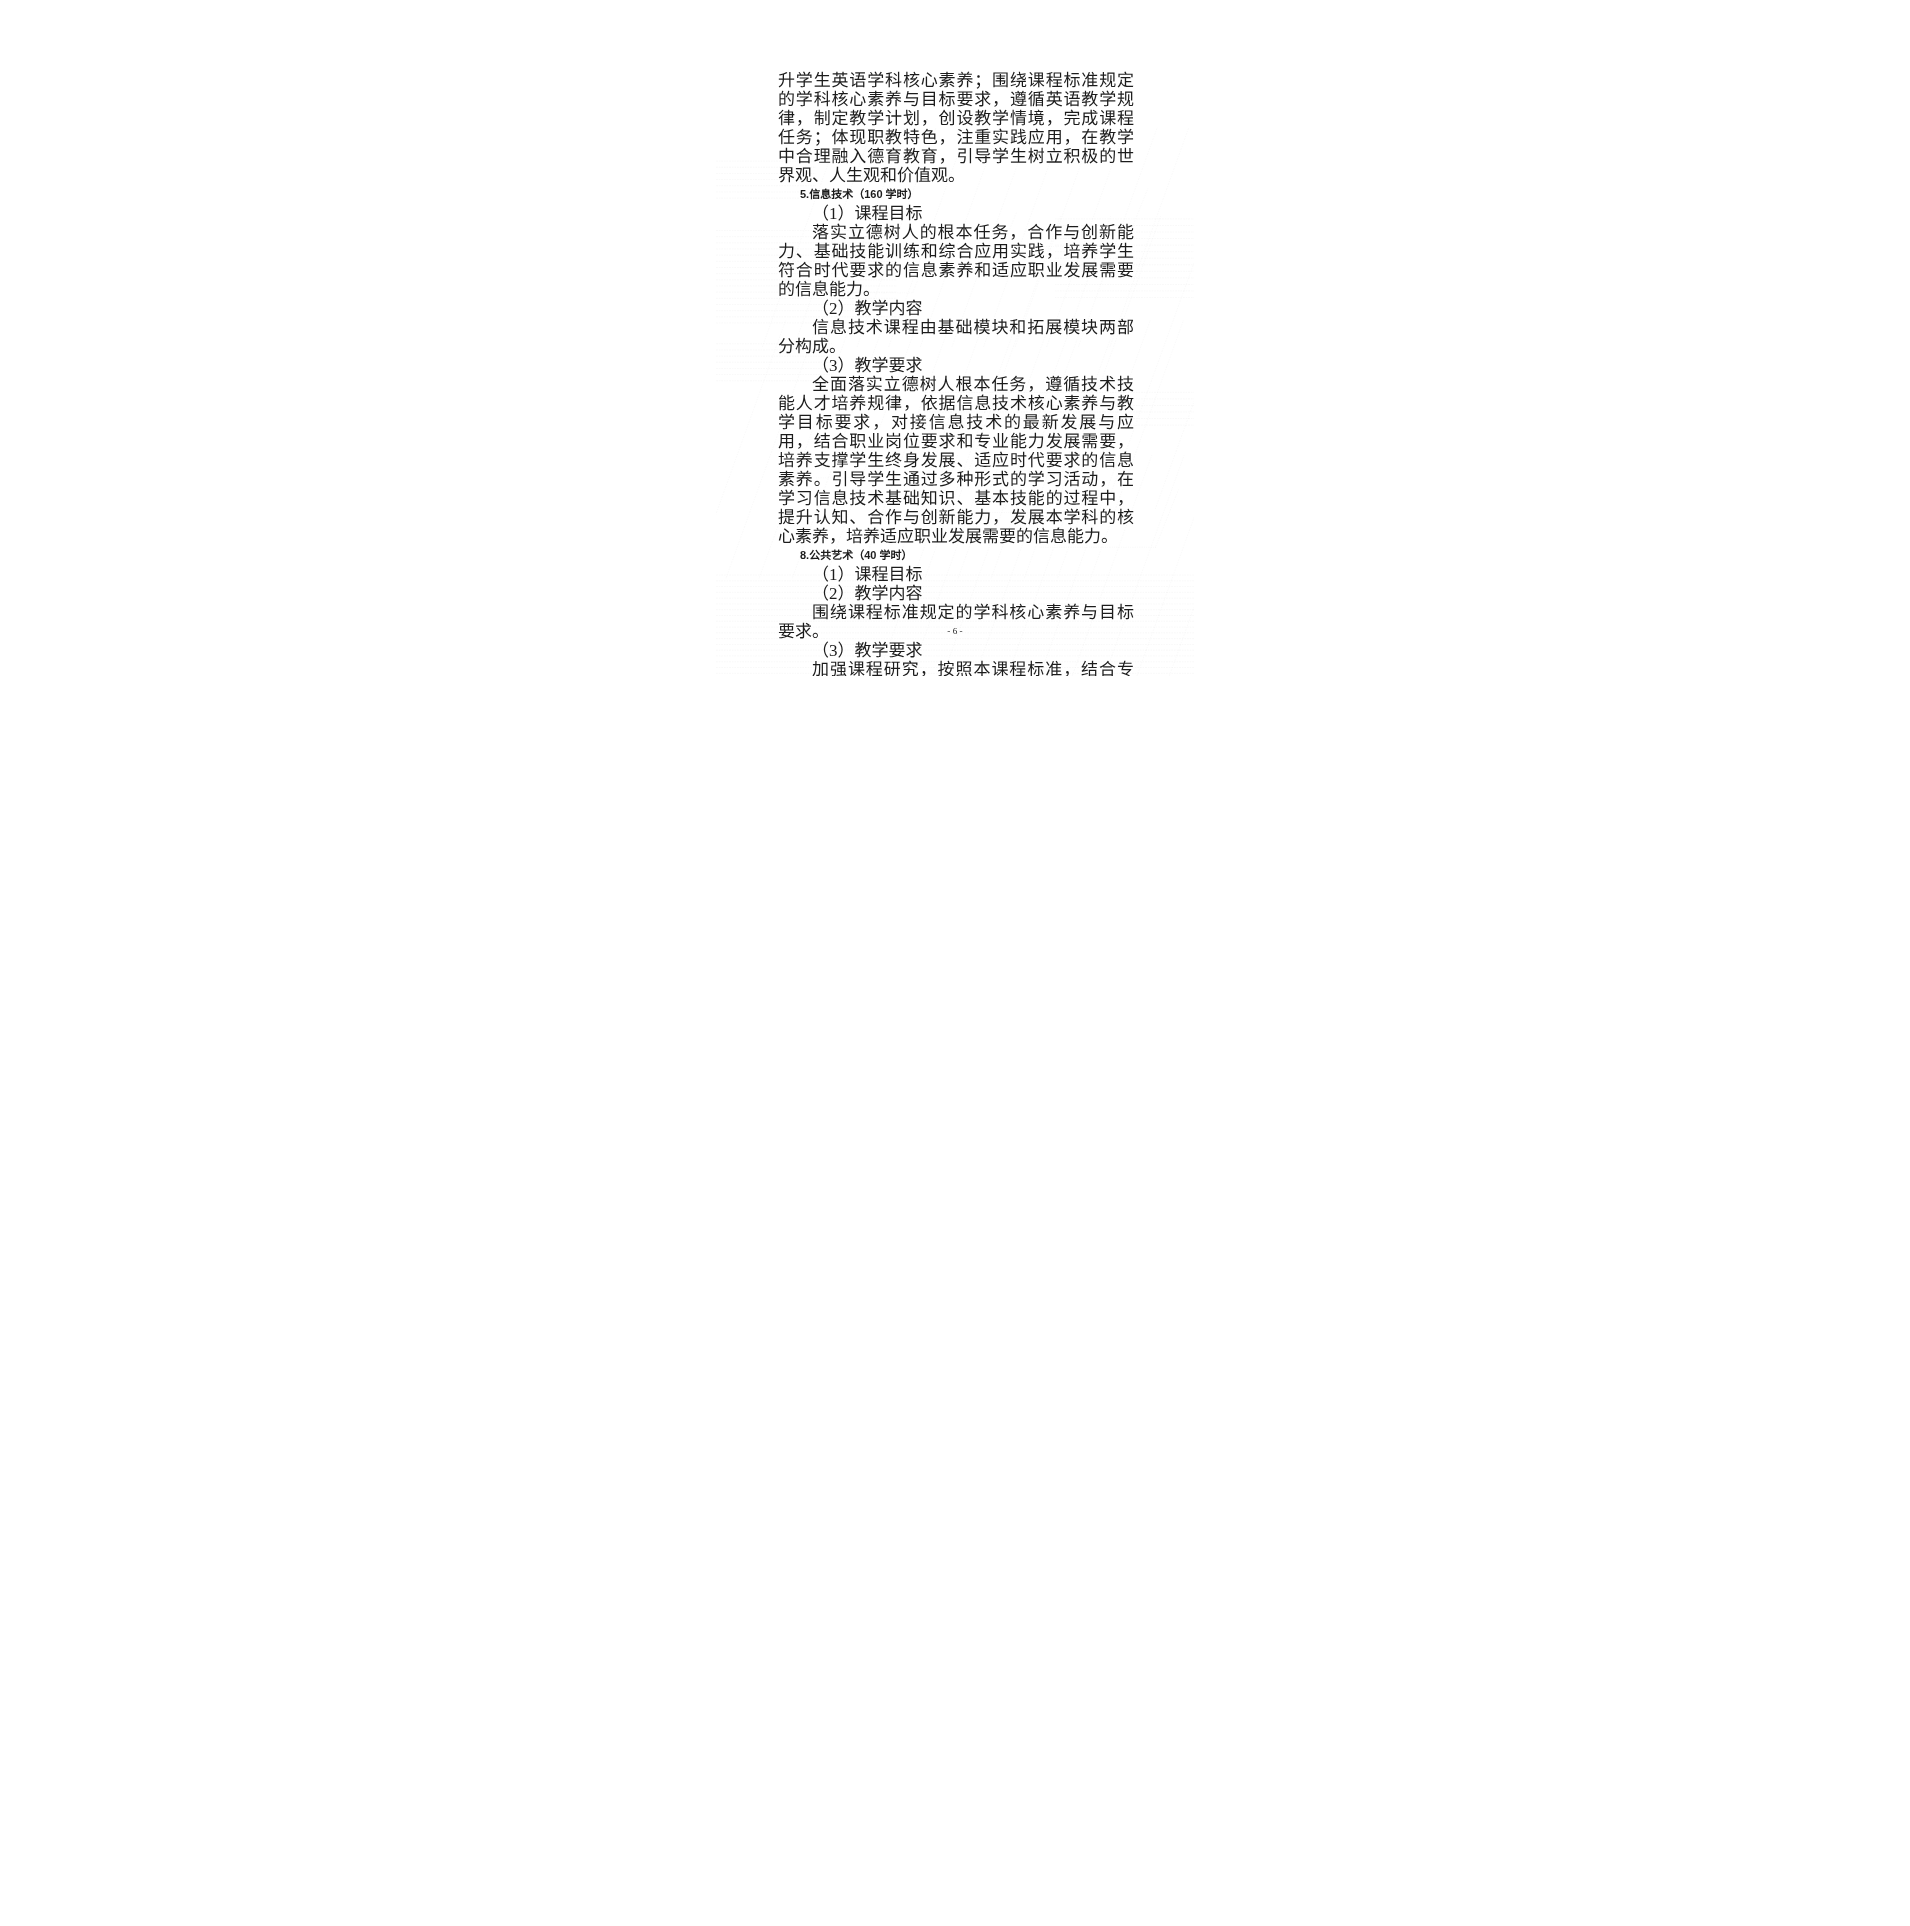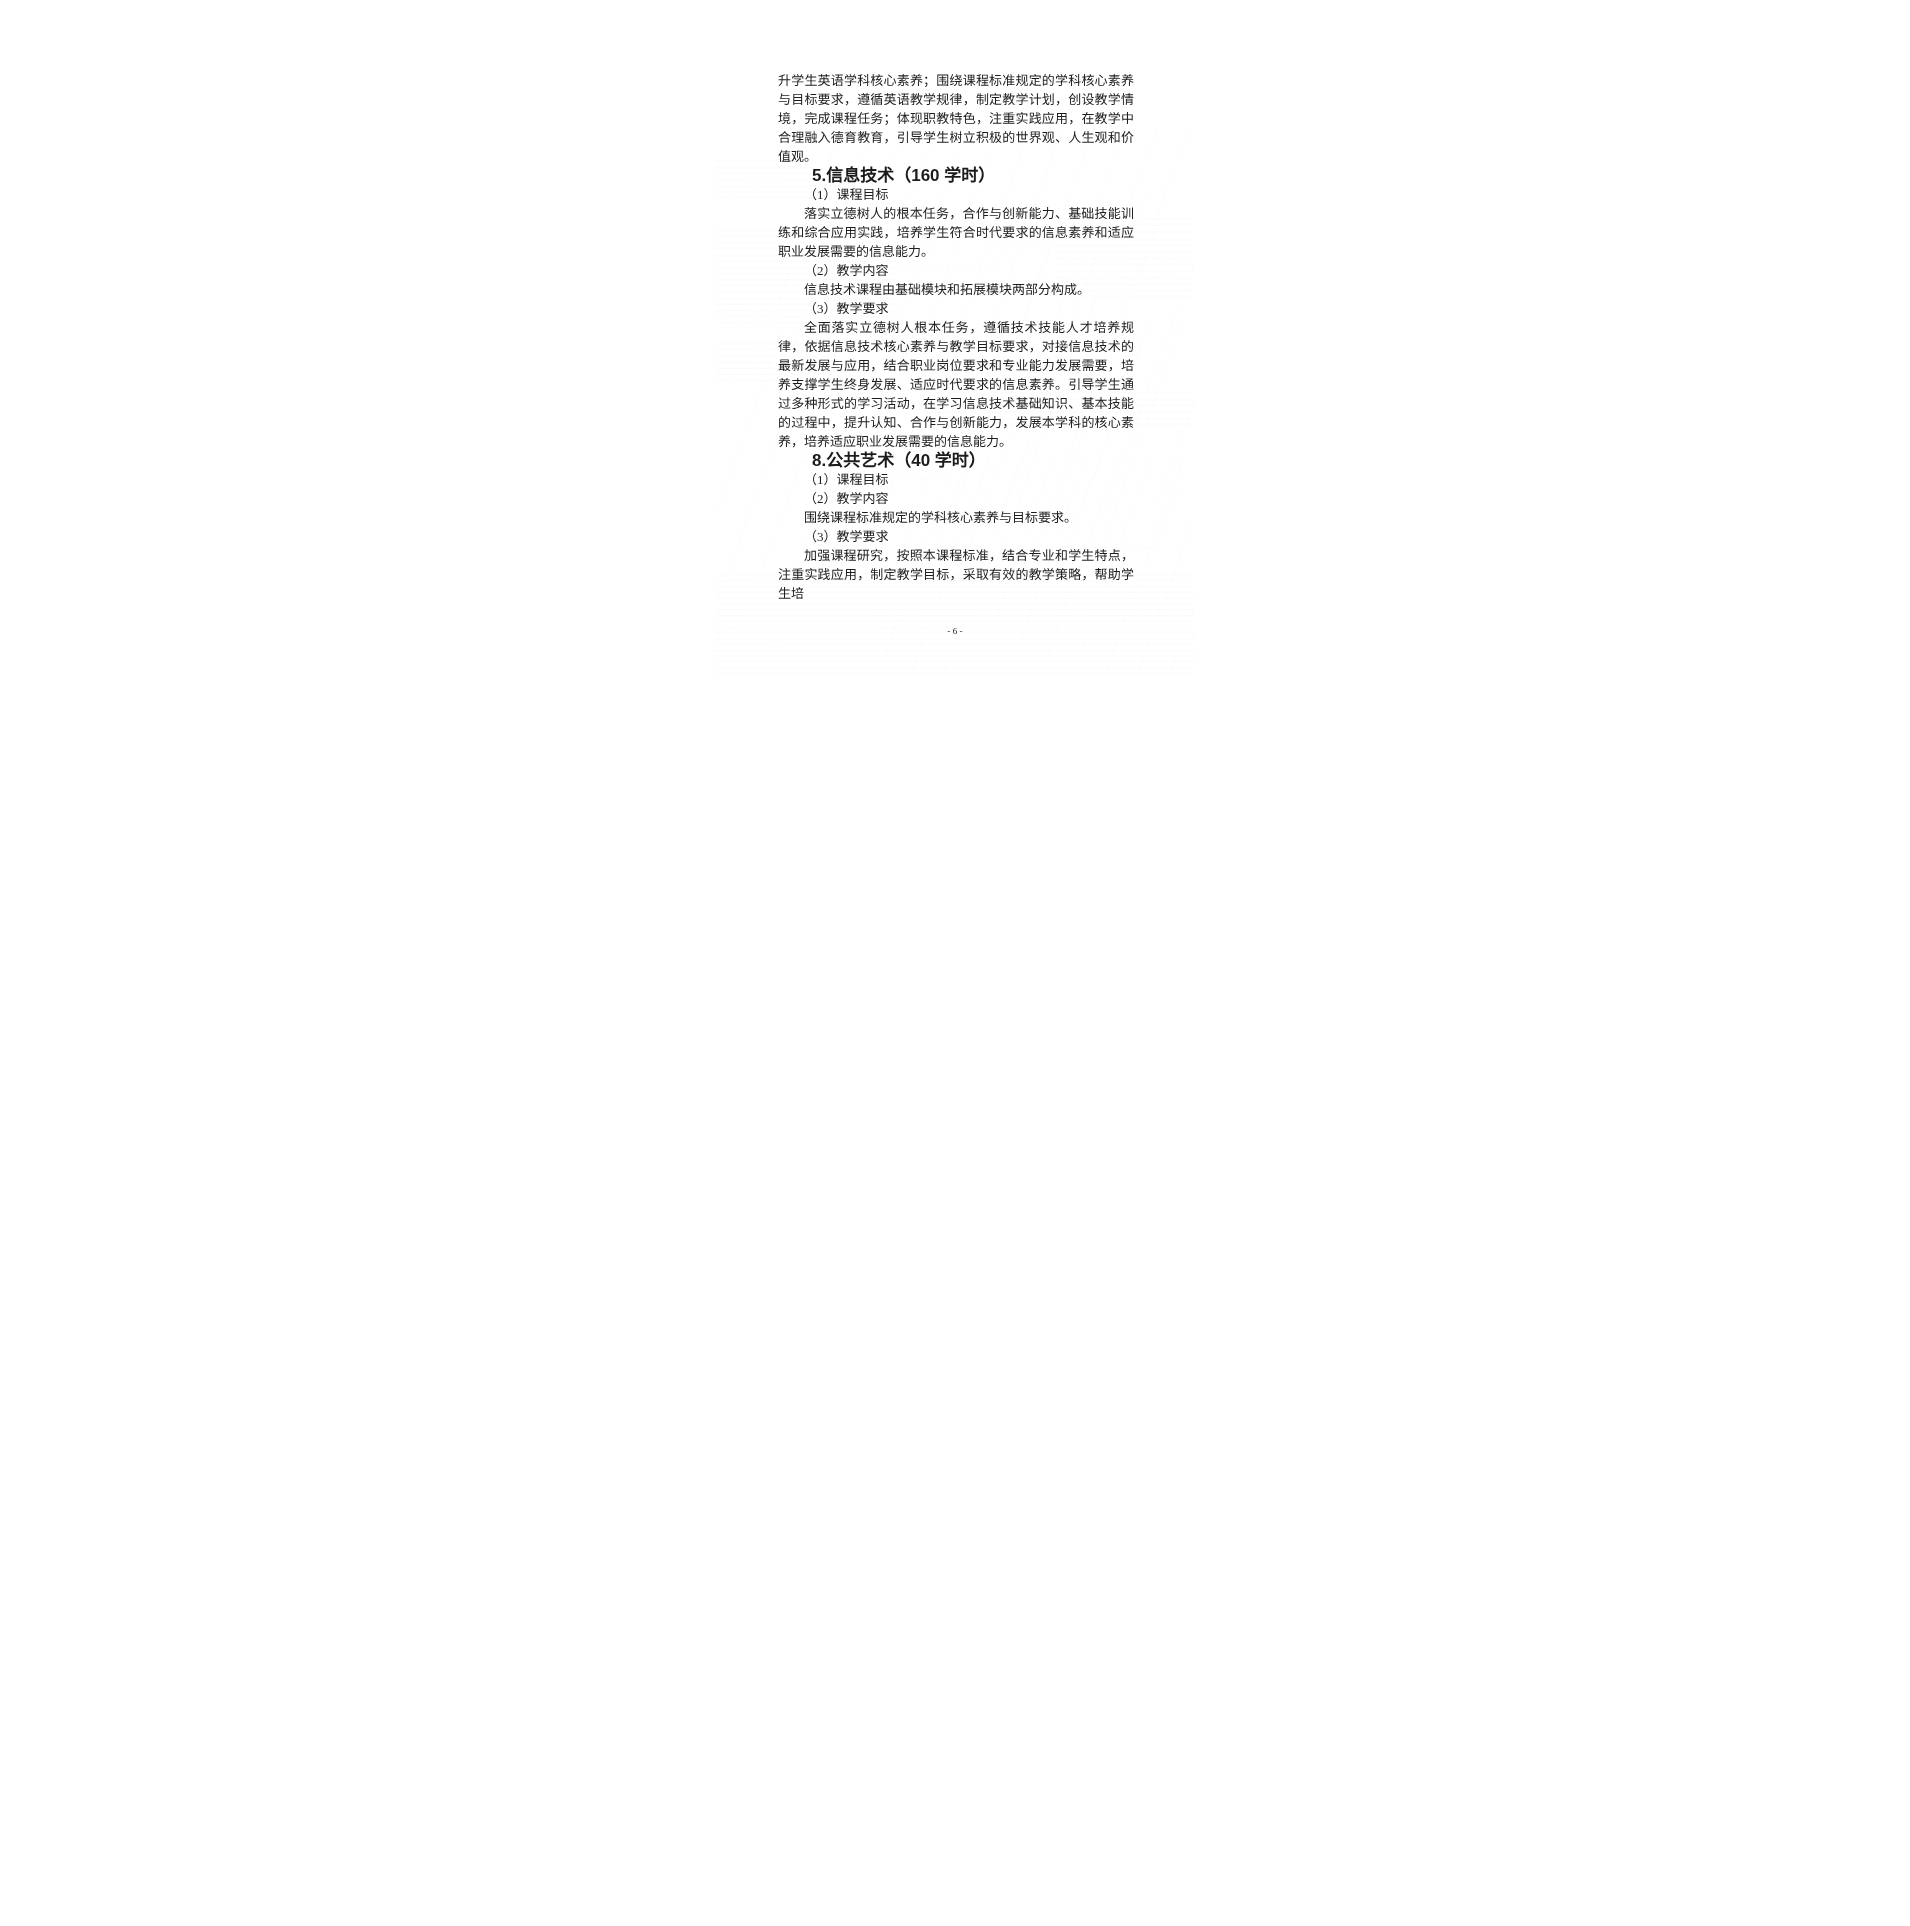--- a/index.html
+++ b/index.html
@@ -27,35 +27,35 @@
   }
   .content {
     position: absolute;
     left: 62px;
     top: 71px;
     width: 356px;
     z-index: 1;
   }
   .content p {
     margin: 0;
-    font-size: 13px;
+    font-size: 17px;
     line-height: 19px;
     text-align: justify;
     text-justify: inter-ideograph;
     word-break: normal;
     line-break: strict;
   }
   p.para-indent {
     text-indent: 2em;
   }
   p.para-heading {
     text-indent: 2em;
     font-weight: 700;
     font-family: "Liberation Sans", "DejaVu Sans", sans-serif;
-    font-size: 17px;
+    font-size: 11px;
   }
   .footer {
     position: absolute;
     left: 0;
     top: 625px;
     width: 478px;
     text-align: center;
     z-index: 1;
     font-size: 9.2px;
     line-height: 12.3px;

